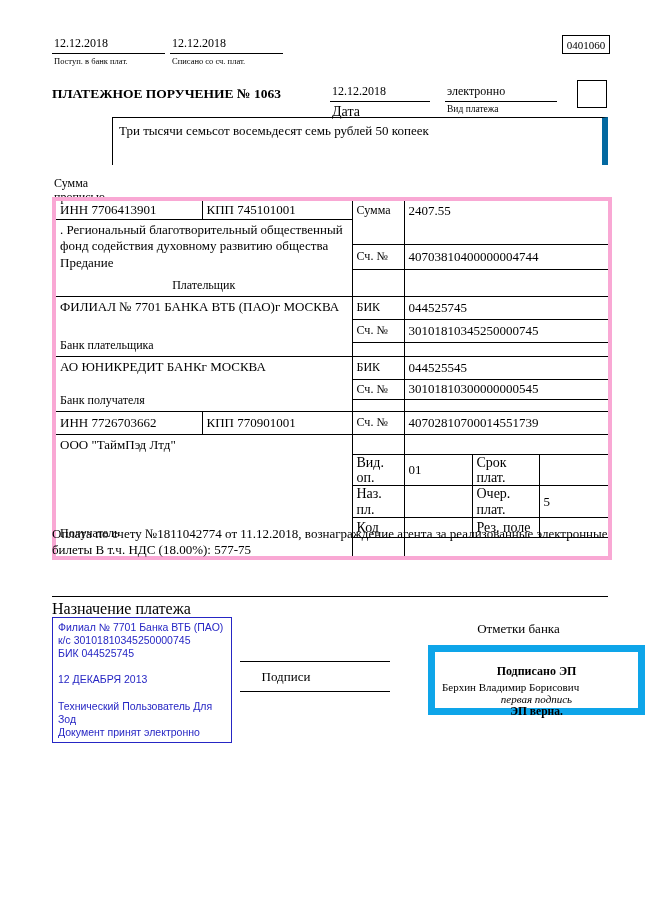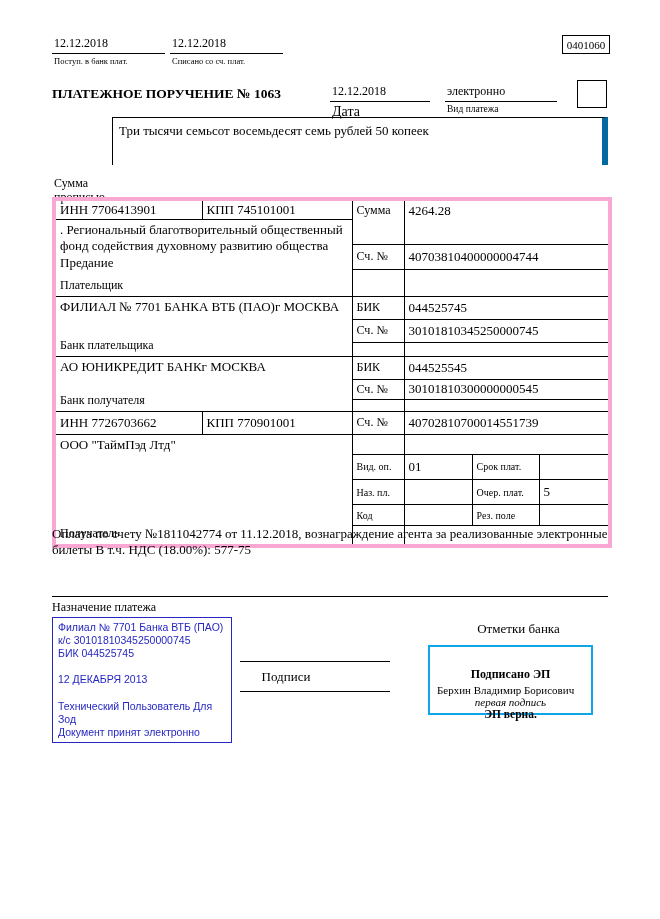--- a/index.html
+++ b/index.html
@@ -26,42 +26,42 @@
              width:496px; height:48px; padding:5px 6px; font-size:13px; }
 
   
   table.grid { border-collapse:collapse; table-layout:fixed; width:556px; border:4px solid #f9a8d4;margin-top:32px; }
   .grid td { padding:0 4px; font-size:13px; vertical-align:middle; overflow:hidden; }
   .grid td.bb { border-bottom:1px solid #000; }
   .grid td.br { border-right:1px solid #000; }
   .grid td.bl { border-left:1px solid #000; }
   .grid td.vtop { vertical-align:top; padding-top:2px; }
   .grid td.lab { font-size:12px; }
-  .grid td.slab { font-size:10px; line-height:1.1; }
+  .grid td.slab { font-size:14px; line-height:1.1; }
   .grid td.flexcell { padding:0; vertical-align:top; }
   .flex-inner { display:flex; flex-direction:column; justify-content:space-between; padding:2px 4px; }
   .flex-inner .nm { font-size:13px; line-height:1.3; }
   .flex-inner .sec-label { font-size:12px; padding-bottom:1px; }
-  .h77 { height:76px; } .h60 { height:59px; } .h55 { height:54px; } .h110 { height:109px; }
+  .h77 { height:76px;align-items:center; } .h60 { height:59px; } .h55 { height:54px; } .h110 { height:109px; }
   tr.r20{height:20px;} tr.r25{height:25px;} tr.r27{height:27px;} tr.r23{height:23px;} tr.r14{height:14px;} tr.r12{height:12px;}
 
   
   .purpose-wrap { width:556px; border-bottom:1px solid #000; height:87px; }
   .purpose-text { font-size:13px; padding-top:16px; line-height:1.25; }
-  .purpose-label { font-size:12px; margin-top:3px; }
+  .purpose-label { font-size:16px; margin-top:3px; }
 
   
   .stamp { width:180px; border:1px solid #2626c4; color:#2626c4;
            font-family:"Liberation Sans", sans-serif; font-size:10.5px; line-height:1.25;
            padding:3px 5px; }
   .stamp .stamp-line { min-height:13px; }
   .sig-title { width:150px; text-align:center; font-size:13px; }
   .sig-line { width:150px; border-bottom:1px solid #000; height:1px; }
   .marks-title { width:181px; text-align:center; font-size:13px; }
-  .marks-box { width:165px; height:70px; border:2px solid #0ea5e9; padding:20px 7px; font-size:11.5px; }
+  .marks-box { width:217px; height:70px; border:7px solid #0ea5e9; padding:12px 7px; font-size:11.5px; }
   .marks-box .l1 { font-weight:bold; text-align:center; font-size:12px; }
   .marks-box .l2 { font-size:11px; margin-top:2px; }
   .marks-box .l3 { font-style:italic; font-size:11px; text-align:center; }
   .marks-box .l4 { font-weight:bold; font-size:11.5px; text-align:center; }
 </style>
 </head>
 <body>
 
 <div class="page">
 
@@ -96,21 +96,21 @@
         <col style="width:52px">
       <col style="width:68px">
         <col style="width:67px">
         <col style="width:71px">
     </colgroup>
     <tbody>
         <tr class="r20">
       <td class="br bb">ИНН 7706413901</td>
       <td class="bb">КПП 745101001</td>
       <td class="bl br bb vtop lab" rowspan="2">Сумма</td>
-      <td class="bb vtop" colspan="3" rowspan="2">4264.28</td>
+      <td class="bb vtop" colspan="3" rowspan="2">2407.55</td>
     </tr>
     <tr class="r25">
       <td class="bb flexcell" colspan="2" rowspan="3">
         <div class="flex-inner h77">
           <div class="nm">. Региональный благотворительный общественный фонд содействия духовному развитию общества Предание</div>
           <div class="sec-label">Плательщик</div>
         </div>
       </td>
     </tr>
     <tr class="r25">

